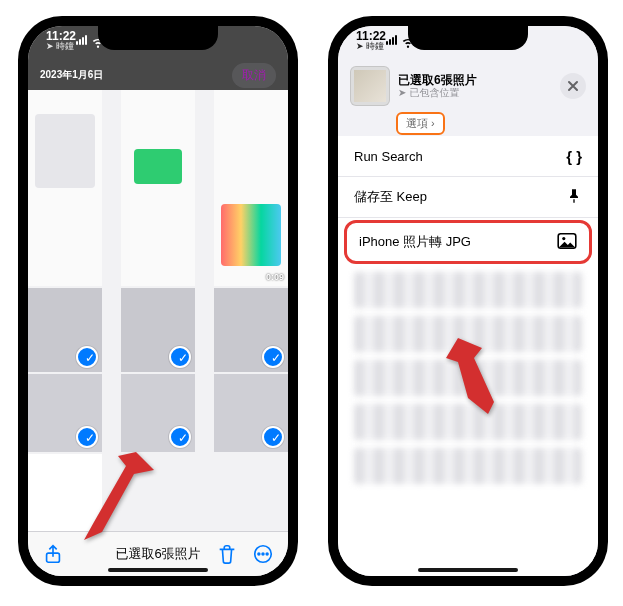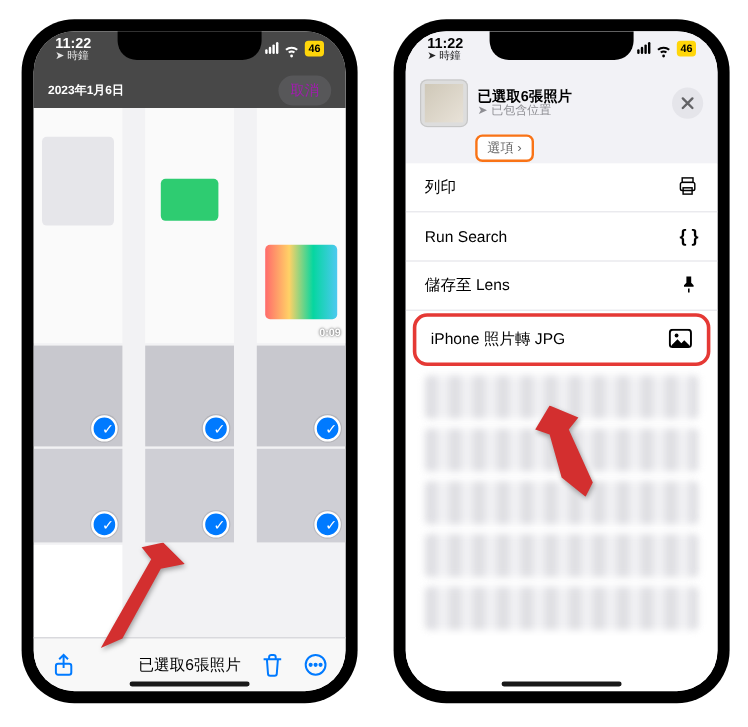--- a/index.html
+++ b/index.html
@@ -2,21 +2,21 @@
 <html><head>
 <meta charset="utf-8">
 <style>
   html,body{margin:0;padding:0;background:#fff;font-family:-apple-system,BlinkMacSystemFont,"Helvetica Neue",Arial,sans-serif;}
   .stage{width:623px;height:606px;position:relative;}
   .phone{position:absolute;width:280px;height:570px;border-radius:44px;background:#000;padding:10px;box-sizing:border-box;}
   .phone.left{left:18px;top:16px;}
   .phone.right{left:328px;top:16px;}
   .screen{position:relative;width:100%;height:100%;border-radius:34px;background:#fff;overflow:hidden;}
   .notch{position:absolute;top:0;left:50%;transform:translateX(-50%);width:120px;height:24px;background:#000;border-bottom-left-radius:16px;border-bottom-right-radius:16px;z-index:20;}
-  .status{position:absolute;top:4px;left:0;right:0;height:20px;display:flex;justify-content:space-between;align-items:center;padding:0 18px;color:#fff;font-size:12px;font-weight:600;z-index:15;}
+  .status{position:absolute;top:4px;left:0;right:0;height:20px;display:flex;align-items:center;padding:0 18px;color:#fff;font-size:12px;font-weight:600;z-index:15;}
   .status .time-col{display:flex;flex-direction:column;line-height:1;}
   .status .sub{font-size:9px;font-weight:400;opacity:.85;}
   .status .right-icons{display:flex;align-items:center;gap:4px;}
   .sig{display:flex;gap:1px;align-items:flex-end;}
   .sig i{display:block;width:2px;background:#fff;border-radius:1px;}
   .sig i:nth-child(1){height:4px;}
   .sig i:nth-child(2){height:6px;}
   .sig i:nth-child(3){height:8px;}
   .sig i:nth-child(4){height:10px;}
   .wifi{width:14px;height:10px;}
@@ -216,33 +216,25 @@
             <svg width="12" height="12" viewBox="0 0 12 12">
                 <path d="M2 2l8 8M10 2l-8 8" stroke="#636366" stroke-width="2" stroke-linecap="round"></path>
               </svg>
           </div>
         </div>
         <span class="opts-btn"><span>選項</span> ›</span>
       </div>
 
       <div class="actions">
         <div class="act">
-          <span>列印</span>
-          <span class="ric"><svg width="18" height="18" viewBox="0 0 24 24" fill="none" stroke="#000" stroke-width="1.6">
-                <rect x="6" y="3" width="12" height="5"></rect>
-                <rect x="4" y="8" width="16" height="9" rx="2"></rect>
-                <rect x="7" y="14" width="10" height="7"></rect>
-              </svg></span>
-        </div>
-        <div class="act">
           <span>Run Search</span>
           <span class="ric" style="font-size:15px;font-weight:600;">{ }</span>
         </div>
         <div class="act">
-          <span>儲存至 Lens</span>
+          <span>儲存至 Keep</span>
           <span class="ric"><svg width="16" height="16" viewBox="0 0 24 24" fill="#000">
                 <path d="M9 2h6v8l3 3v2H6v-2l3-3V2zm2 15h2v5h-2z"></path>
               </svg></span>
         </div>
         <div class="act hl">
           <span>iPhone 照片轉 JPG</span>
           <span class="ric"><svg width="20" height="16" viewBox="0 0 24 20" fill="#000">
                 <rect x="1" y="1" width="22" height="18" rx="3" fill="none" stroke="#000" stroke-width="2"></rect>
                 <circle cx="8" cy="7" r="2"></circle>
                 <path d="M3 17l6-6 4 4 3-3 5 5v1H3z"></path>

